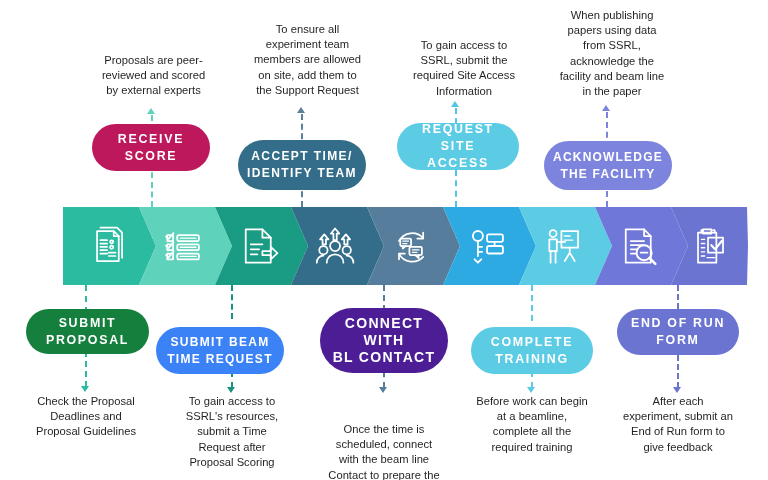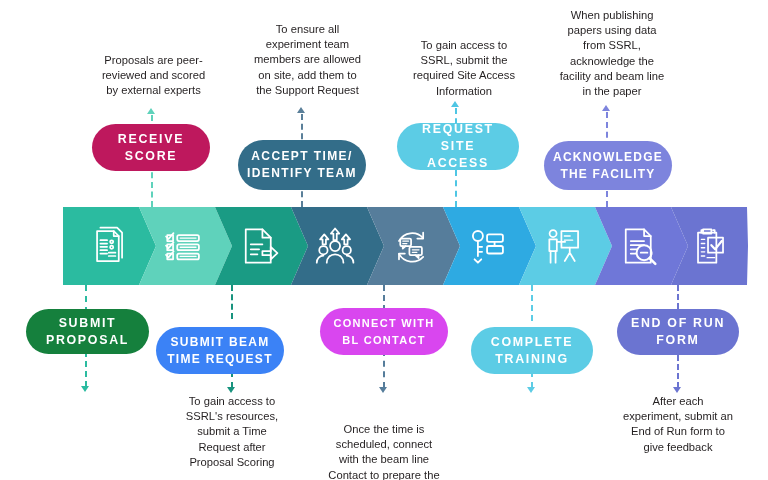--- a/index.html
+++ b/index.html
@@ -261,35 +261,42 @@
   <div class="arrowcap down" style="left:527px;top:387px;border-top-color:#5ccce5;"></div>
 
   <div class="dash" style="left:677px;top:285px;height:24px;border-left-color:#6b74d1;"></div>
   <div class="dash" style="left:677px;top:355px;height:33px;border-left-color:#6b74d1;"></div>
   <div class="arrowcap down" style="left:673px;top:387px;border-top-color:#6b74d1;"></div>
 
   <div class="pill" style="left:26px;top:309px;width:123px;height:45px;background:#15803d;">SUBMIT
 PROPOSAL</div>
   <div class="pill" style="left:156px;top:327px;width:128px;height:47px;background:#3b82f6;font-size:12px;letter-spacing:1.3px;">SUBMIT BEAM
 TIME REQUEST</div>
-  <div class="pill" style="left:320px;top:308px;width:128px;height:47px;background:#d946ef;font-size:11px;letter-spacing:1.3px;">CONNECT WITH
+  <div class="pill" style="left:320px;top:308px;width:128px;height:65px;background:#4c1d95;font-size:14px;letter-spacing:1.3px;">CONNECT WITH
 BL CONTACT</div>
   <div class="pill" style="left:471px;top:327px;width:122px;height:47px;background:#5ccce5;">COMPLETE
 TRAINING</div>
   <div class="pill" style="left:617px;top:309px;width:122px;height:46px;background:#6b74d1;">END OF RUN
 FORM</div>
 
+  <div class="caption" style="left:22px;top:394px;width:128px;">Check the Proposal
+Deadlines and
+Proposal Guidelines</div>
   <div class="caption" style="left:170px;top:394px;width:124px;">To gain access to
 SSRL's resources,
 submit a Time
 Request after
 Proposal Scoring</div>
   <div class="caption" style="left:318px;top:394px;width:132px;margin-top:28px;">Once the time is
 scheduled, connect
 with the beam line
 Contact to prepare the
 experiment</div>
+  <div class="caption" style="left:466px;top:394px;width:132px;">Before work can begin
+at a beamline,
+complete all the
+required training</div>
   <div class="caption" style="left:612px;top:394px;width:132px;">After each
 experiment, submit an
 End of Run form to
 give feedback</div>
 
 </div>
 
 </body></html>

